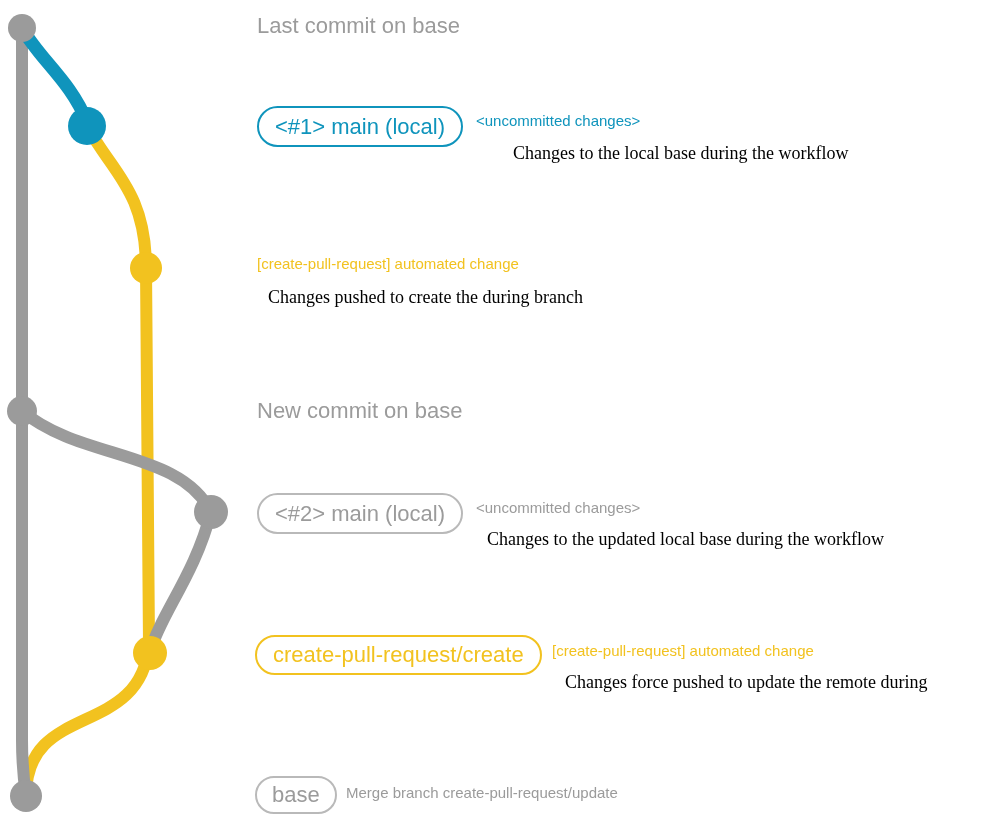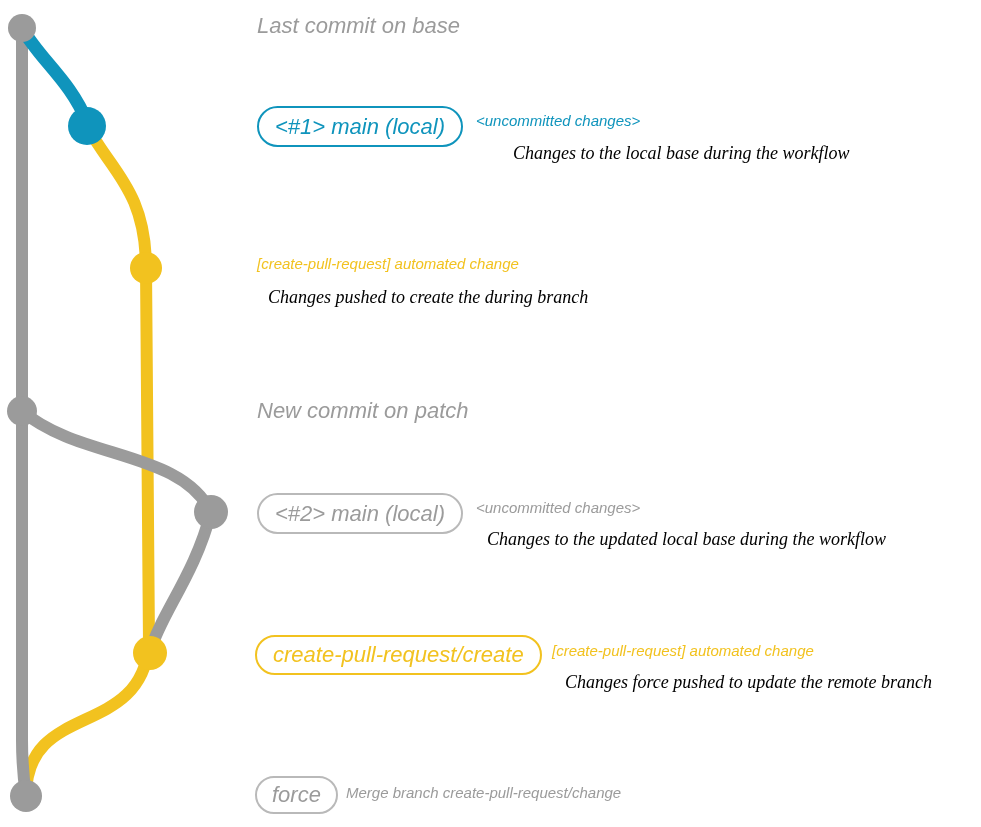--- a/index.html
+++ b/index.html
@@ -2,21 +2,20 @@
 <html style="--teal: #0F94BC; --yellow: #F2C21F; --gray: #9B9B9B; --gray-border: #B9B9B9; --text-black: #000000;"><head>
 <meta charset="utf-8">
 <style>
   html,body{margin:0;padding:0;background:#ffffff;}
   .canvas{
     position:relative;
     width:981px;height:823px;
     background:#ffffff;
     font-family:"Liberation Sans",sans-serif;
     overflow:hidden;
-    font-style:italic;
   }
   .abs{position:absolute;}
   .graph-svg{left:0;top:0;}
   .gray-label{color:var(--gray);font-size:22px;white-space:nowrap;}
   .title{font-size:15px;white-space:nowrap;}
   .teal-text{color:var(--teal);}
   .yellow-text{color:var(--yellow);}
   .desc{
     font-family:"Liberation Serif",serif;
     font-size:18px;color:#000000;white-space:nowrap;
@@ -62,32 +61,32 @@
 
   <div class="abs badge badge-teal" style="left:257px;top:106px;">
     <span>&lt;#1&gt; main (local)</span>
   </div>
   <div class="abs title teal-text" style="left:476px;top:112px;">&lt;uncommitted changes&gt;</div>
   <div class="abs desc" style="left:513px;top:143px;">Changes to the local base during the workflow</div>
 
   <div class="abs title yellow-text" style="left:257px;top:255px;">[create-pull-request] automated change</div>
   <div class="abs desc" style="left:268px;top:287px;">Changes pushed to create the during branch</div>
 
-  <div class="abs gray-label" style="left:257px;top:398px;">New commit on patch</div>
+  <div class="abs gray-label" style="left:257px;top:398px;">New commit on base</div>
 
   <div class="abs badge badge-gray" style="left:257px;top:493px;">
     <span>&lt;#2&gt; main (local)</span>
   </div>
   <div class="abs title" style="left:476px;top:499px;color:var(--gray);">&lt;uncommitted changes&gt;</div>
   <div class="abs desc" style="left:487px;top:529px;">Changes to the updated local base during the workflow</div>
 
   <div class="abs badge badge-yellow" style="left:255px;top:635px;height:40px;">
     <span>create-pull-request/create</span>
   </div>
   <div class="abs title yellow-text" style="left:552px;top:642px;">[create-pull-request] automated change</div>
-  <div class="abs desc" style="left:565px;top:672px;">Changes force pushed to update the remote branch</div>
+  <div class="abs desc" style="left:565px;top:672px;">Changes force pushed to update the remote during</div>
 
   <div class="abs badge badge-gray badge-small" style="left:255px;top:776px;">
-    <span>force</span>
+    <span>base</span>
   </div>
-  <div class="abs title" style="left:346px;top:784px;color:var(--gray);">Merge branch create-pull-request/change</div>
+  <div class="abs title" style="left:346px;top:784px;color:var(--gray);">Merge branch create-pull-request/update</div>
 
 </div>
 
 </body></html>

